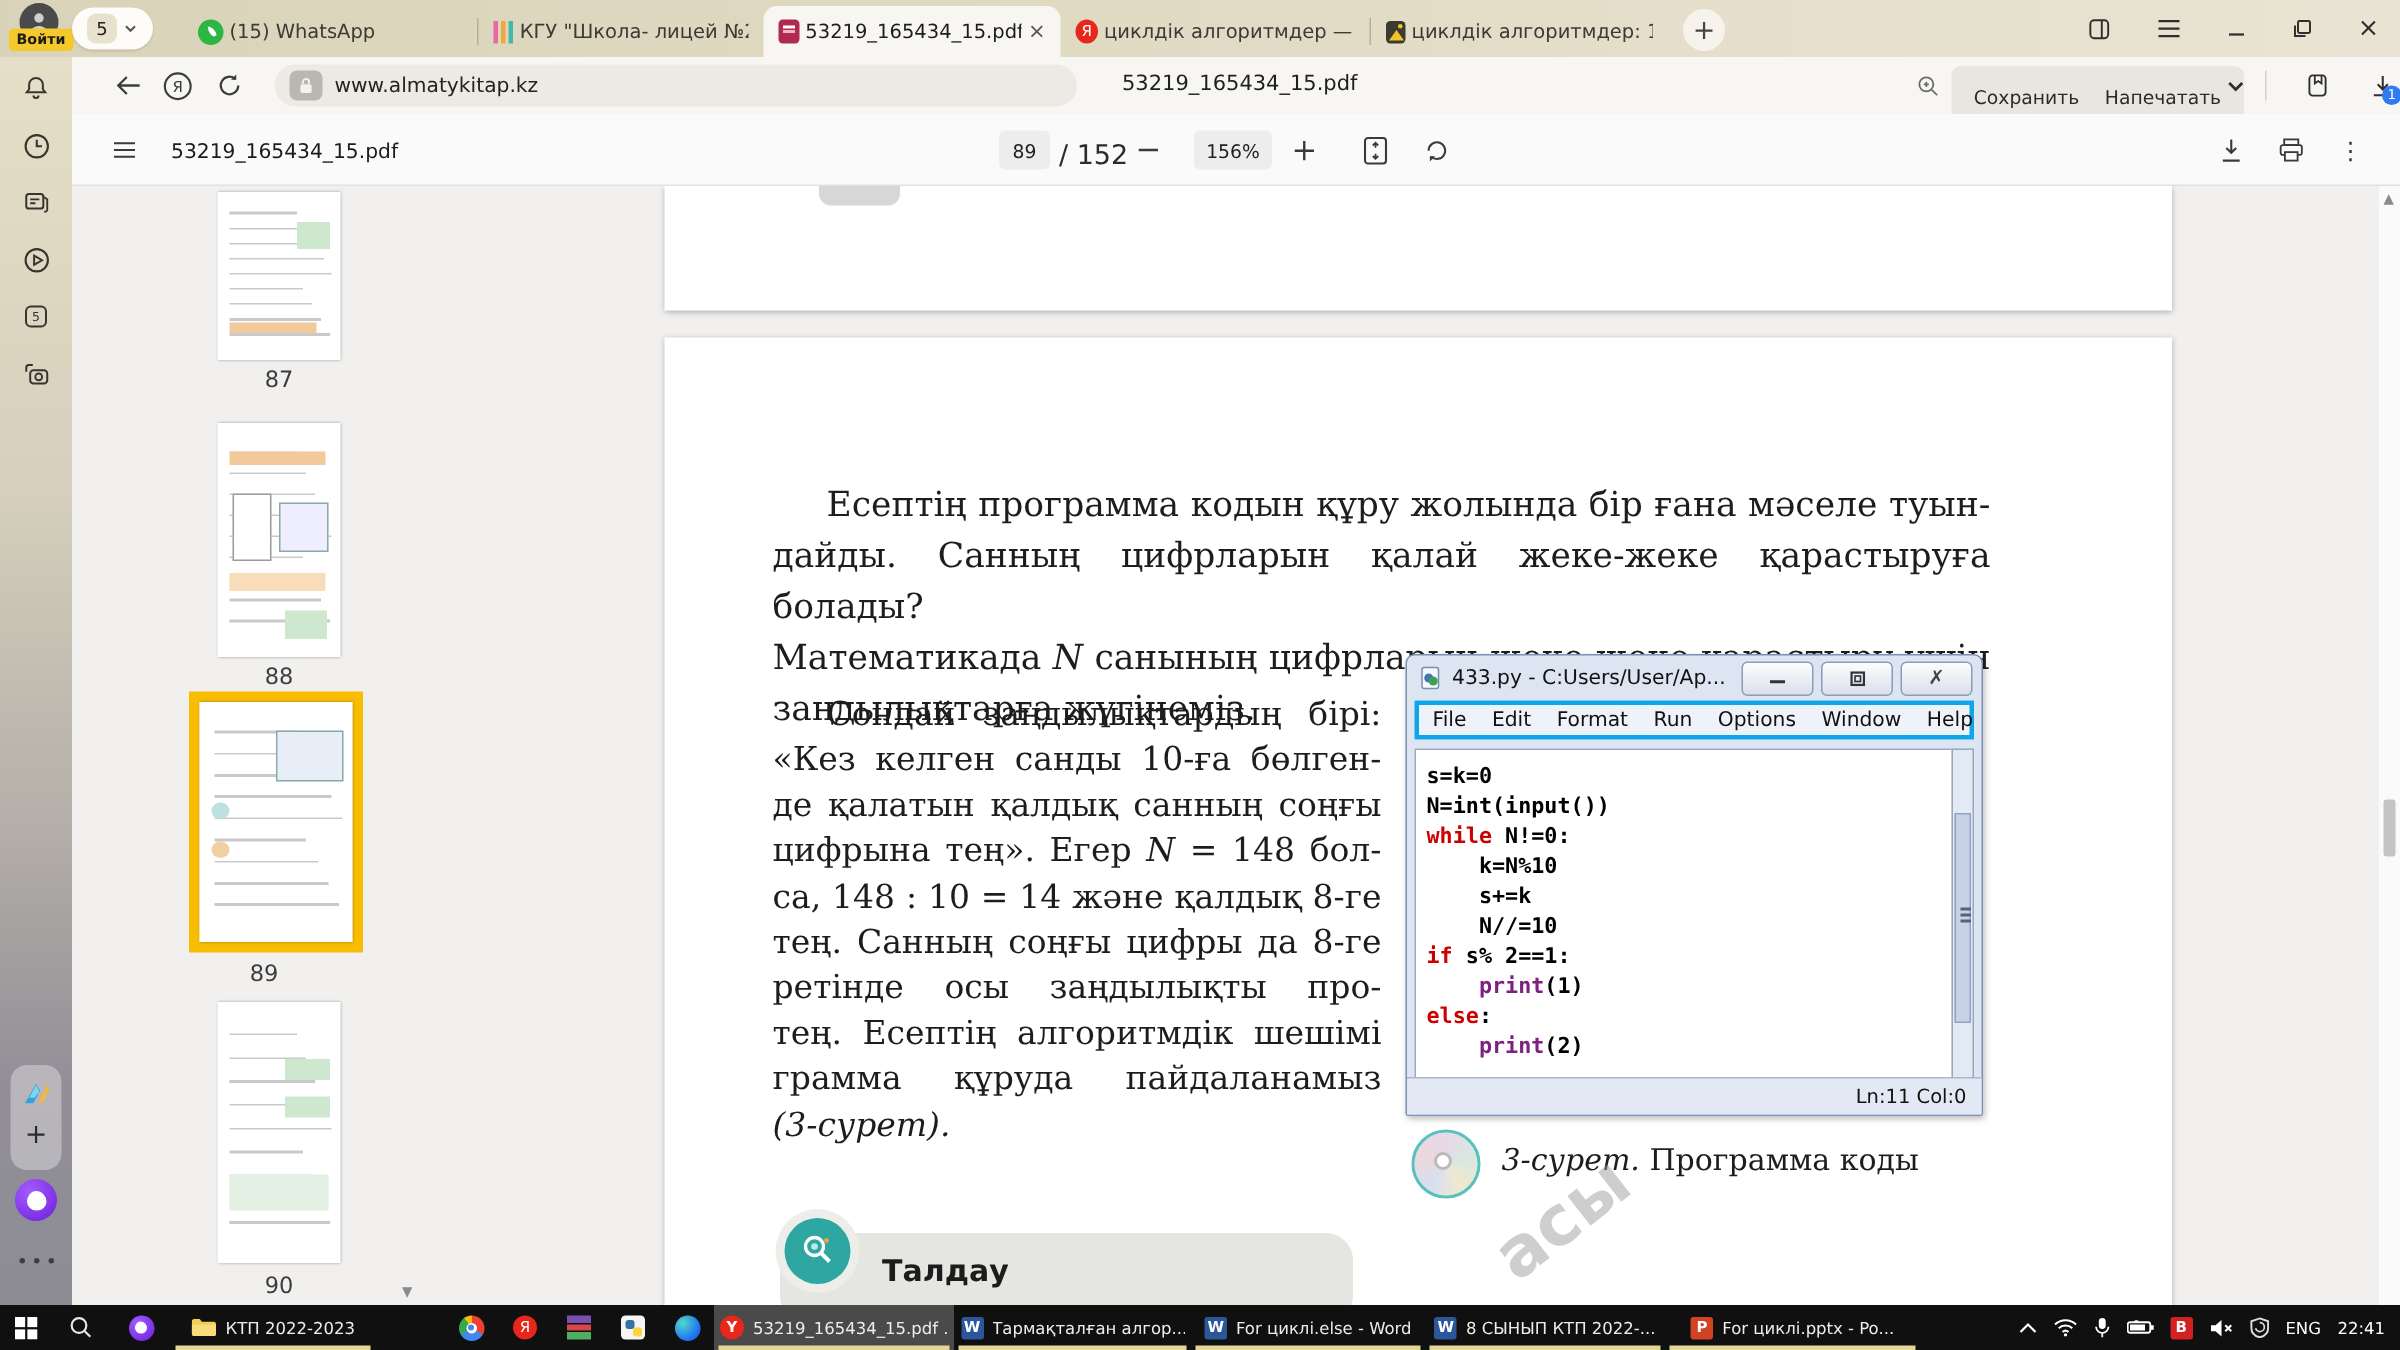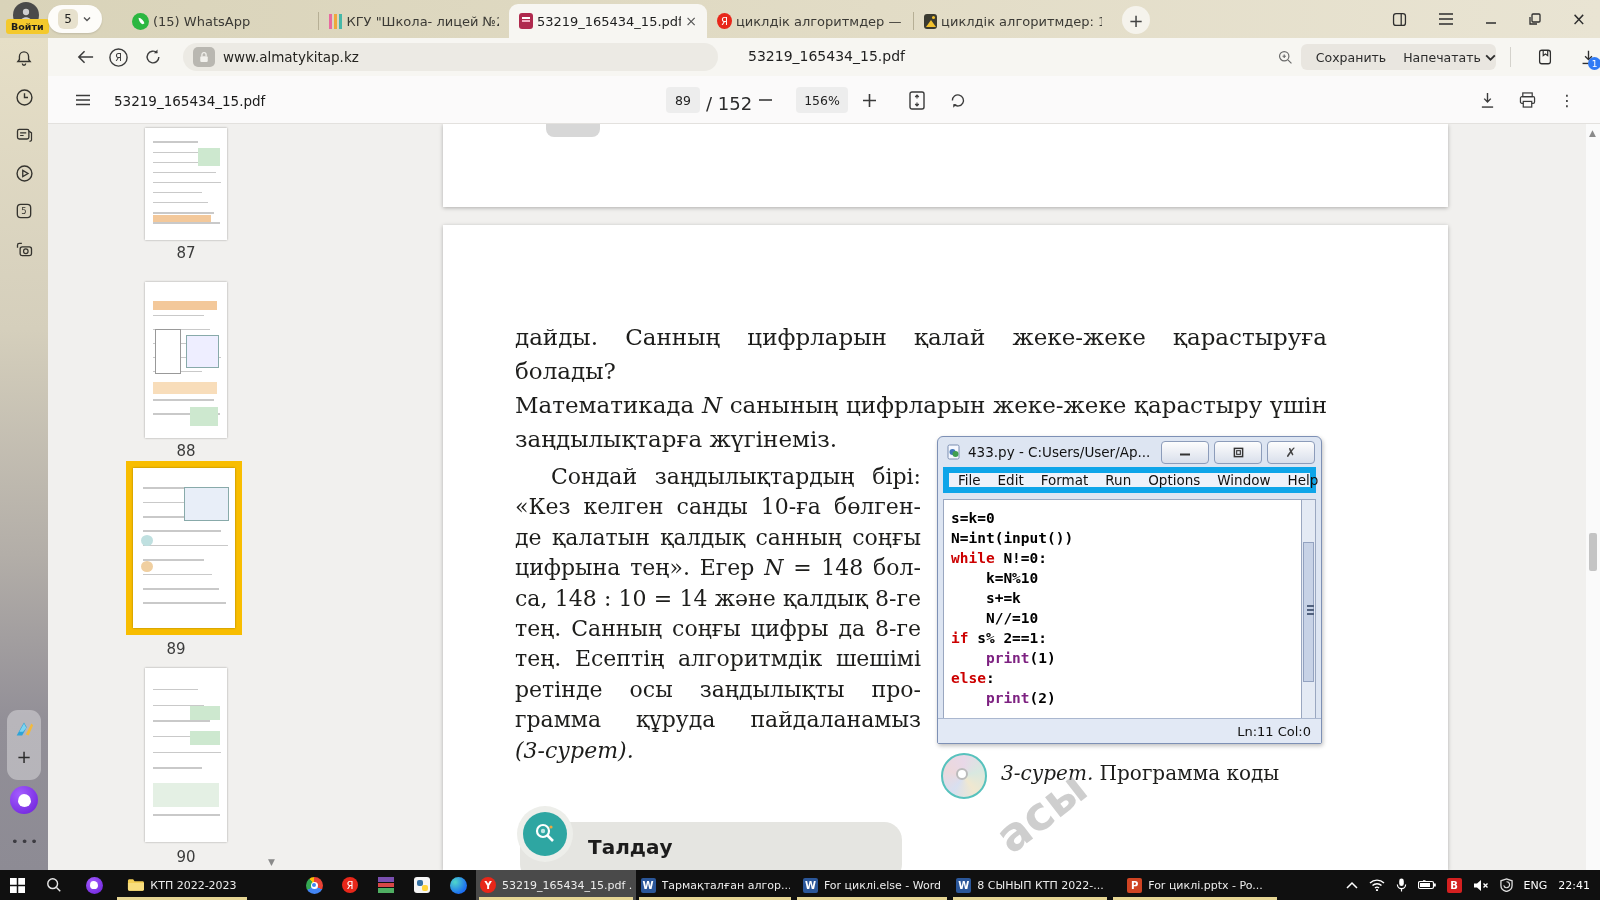--- a/index.html
+++ b/index.html
@@ -32,22 +32,22 @@
   #winbtns{position:absolute;right:0;top:0;height:38px;display:flex;align-items:center;gap:30px;padding-right:14px;color:#2e2e2e;}
 
   
   #addrbar{position:absolute;left:48px;top:38px;width:1552px;height:38px;background:#f7f6f2;}
   .addr-ico{position:absolute;top:7px;width:24px;height:24px;display:flex;align-items:center;justify-content:center;color:#3c3c3c;}
   .url-pill{position:absolute;left:135px;top:5px;width:535px;height:28px;background:#eceae4;border-radius:14px;
             display:flex;align-items:center;gap:8px;padding-left:10px;box-sizing:border-box;}
   .lock-chip{width:22px;height:20px;background:#b9b7b1;border-radius:5px;display:flex;align-items:center;justify-content:center;}
   .url-text{font-size:13.5px;color:#24231f;}
   .doc-title{position:absolute;left:700px;top:10px;font-size:14px;color:#1f1f1f;}
-  .bar-btn{position:absolute;top:6px;height:26px;background:#e9e6e0;border-radius:6px;font-size:12.5px;color:#2b2b2b;
-           display:flex;align-items:center;justify-content:center;padding:0 12px;}
+  .bar-btn{position:absolute;top:6px;height:16px;background:#e9e6e0;border-radius:6px;font-size:12.5px;color:#2b2b2b;
+           display:flex;align-items:center;justify-content:center;padding:12px 12px;}
   .dl-badge{position:absolute;width:13px;height:13px;border-radius:50%;background:#2f7af5;color:#fff;
             font-size:9px;display:flex;align-items:center;justify-content:center;}
 
   
   #pdfbar{position:absolute;left:48px;top:76px;width:1552px;height:48px;background:#fbfafa;border-bottom:1px solid #e3e1de;box-sizing:border-box;}
   .pdf-ico{position:absolute;top:13px;width:22px;height:22px;display:flex;align-items:center;justify-content:center;color:#3a3a3a;}
   .pagebox{position:absolute;left:618px;top:11px;width:34px;height:26px;background:#ededed;border-radius:4px;
            font-size:12.5px;color:#222;display:flex;align-items:center;justify-content:center;}
   .zoombox{position:absolute;left:748px;top:11px;width:52px;height:26px;background:#ededed;border-radius:4px;
            font-size:12.5px;color:#222;display:flex;align-items:center;justify-content:center;}
@@ -73,21 +73,21 @@
   .jline{text-align:justify;text-align-last:justify;}
   .lastline{text-align:right;text-align-last:left;}
 
   
   #idle{position:absolute;left:494px;top:211px;width:385px;height:308px;background:#dde5f2;
         border:1px solid #7d90b5;border-radius:6px 6px 2px 2px;box-sizing:border-box;box-shadow:1px 2px 4px rgba(0,0,0,.25);}
   #idle-title{position:absolute;left:0;top:0;right:0;height:30px;display:flex;align-items:center;padding-left:8px;gap:6px;
         font-size:13.5px;color:#111;}
   .idle-btn{width:46px;height:21px;border:1px solid #8c9cba;border-radius:4px;background:linear-gradient(#fdfdfd,#d9dfeb);
         display:flex;align-items:center;justify-content:center;color:#333;}
-  #idle-menu{position:absolute;left:5px;right:5px;top:30px;height:26px;background:#eef2fa;border:6px solid #0ea5e9;
+  #idle-menu{position:absolute;left:5px;right:5px;top:30px;height:26px;background:#eef2fa;border:3px solid #0ea5e9;
         box-sizing:border-box;display:flex;align-items:center;gap:17px;padding-left:9px;font-size:13.5px;color:#111;}
   #idle-code{position:absolute;left:5px;right:5px;top:62px;bottom:24px;background:#fff;border:1px solid #9aa7c0;
         box-sizing:border-box;font-family:"DejaVu Sans Mono","Liberation Mono",monospace;
         font-weight:bold;font-size:14.5px;line-height:20px;padding:8px 0 0 7px;white-space:pre;overflow:hidden;}
   #idle-scroll{position:absolute;right:5px;top:62px;bottom:24px;width:15px;background:#e4eaf4;border:1px solid #9aa7c0;box-sizing:border-box;}
   #idle-thumbbar{position:absolute;left:1px;right:1px;top:42px;height:138px;background:#c7d2e6;border:1px solid #93a2c0;}
   #idle-status{position:absolute;left:0;right:0;bottom:0;height:24px;background:#e2e9f5;border-top:1px solid #aab7cf;
         font-size:13px;color:#111;display:flex;align-items:center;justify-content:flex-end;padding-right:10px;}
 
   
@@ -426,33 +426,34 @@
         <div class="thumb-label" style="left: 97px; top: 724px;">90</div>
       </div>
     <span class="sb-arrow" style="left:220px;top:733px">▼</span>
 
     <div class="pagecard" style="left:395px;top:0;width:1005px;height:83px">
       <div class="abs" style="left:103px;top:0;width:54px;height:13px;background:#d7d7d7;border-radius:0 0 8px 8px"></div>
     </div>
 
     <div class="pagecard" style="left:395px;top:101px;width:1005px;height:645px">
       <div id="para1" class="book" style="position:absolute;left:72px;top:95px;width:812px;font-size:23px;line-height:34px">
+          <div class="jline" style="text-indent: 36px;">Есептің программа кодын құру жолында бір ғана мәселе туын-</div>
           <div class="jline">дайды. Санның цифрларын қалай жеке-жеке қарастыруға болады?</div>
           <div class="jline">Математикада <i>N</i> санының цифрларын жеке-жеке қарастыру үшін</div>
           <div class="lastline">заңдылықтарға жүгінеміз.</div>
         </div>
       <div id="para2" class="book" style="position:absolute;left:72px;top:237px;width:406px;font-size:22px;line-height:30.4px">
           <div class="jline" style="text-indent: 36px;">Сондай заңдылықтардың бірі:</div>
           <div class="jline">«Кез келген санды 10-ға бөлген-</div>
           <div class="jline">де қалатын қалдық санның соңғы</div>
           <div class="jline">цифрына тең». Егер <i>N</i> = 148 бол-</div>
           <div class="jline">са, 148 : 10 = 14 және қалдық 8-ге</div>
           <div class="jline">тең. Санның соңғы цифры да 8-ге</div>
+          <div class="jline">ретінде осы заңдылықты про-</div>
           <div class="jline">тең. Есептің алгоритмдік шешімі</div>
-          <div class="jline">ретінде осы заңдылықты про-</div>
           <div class="jline">грамма құруда пайдаланамыз</div>
           <div class="lastline"><i>(3-сурет).</i></div>
         </div>
 
       <div id="idle">
         <div id="idle-title">
           <svg width="16" height="16" viewBox="0 0 16 16">
               <rect x="2" y="1" width="11" height="14" rx="1.5" fill="#f5f8ff" stroke="#7a8db0"></rect>
               <circle cx="6.5" cy="8" r="3" fill="#3f76b8"></circle>
               <circle cx="9.5" cy="10" r="3" fill="#3f9e4f"></circle>

